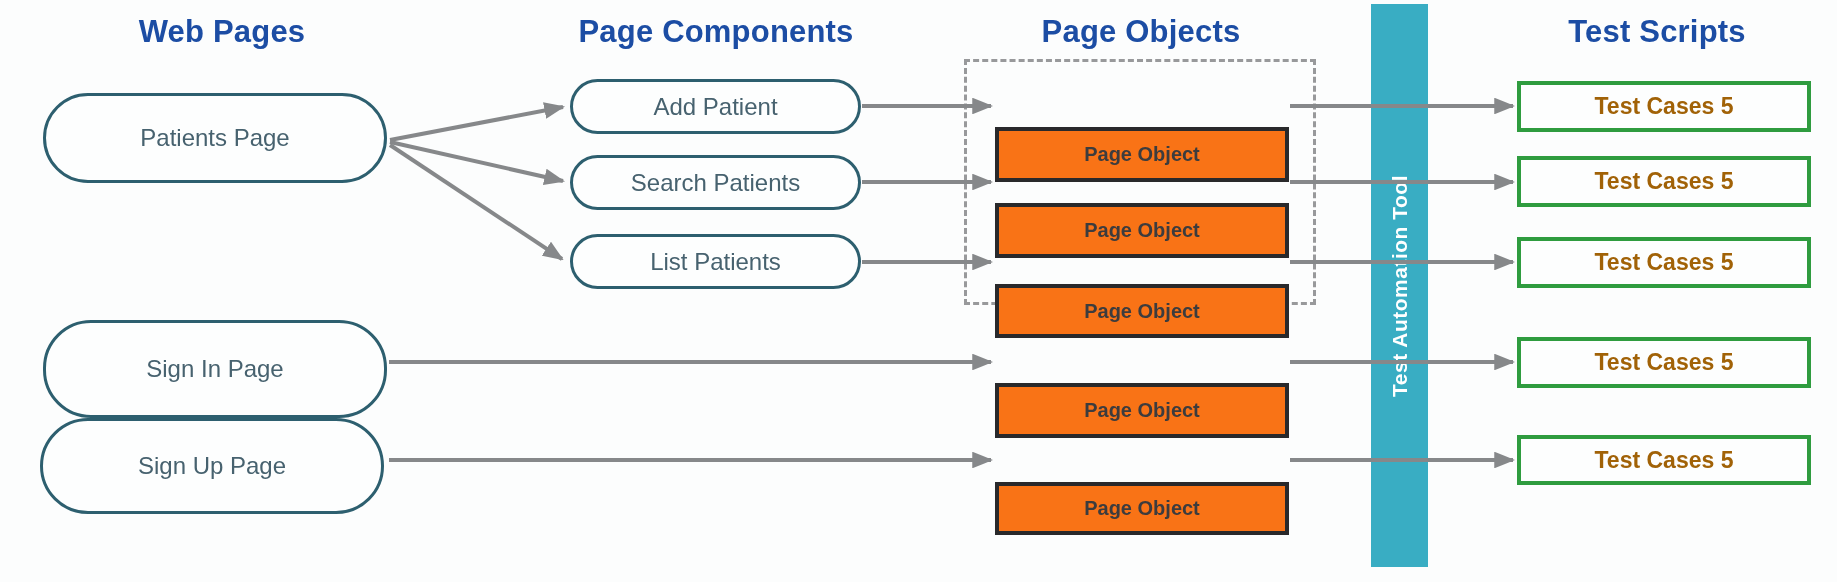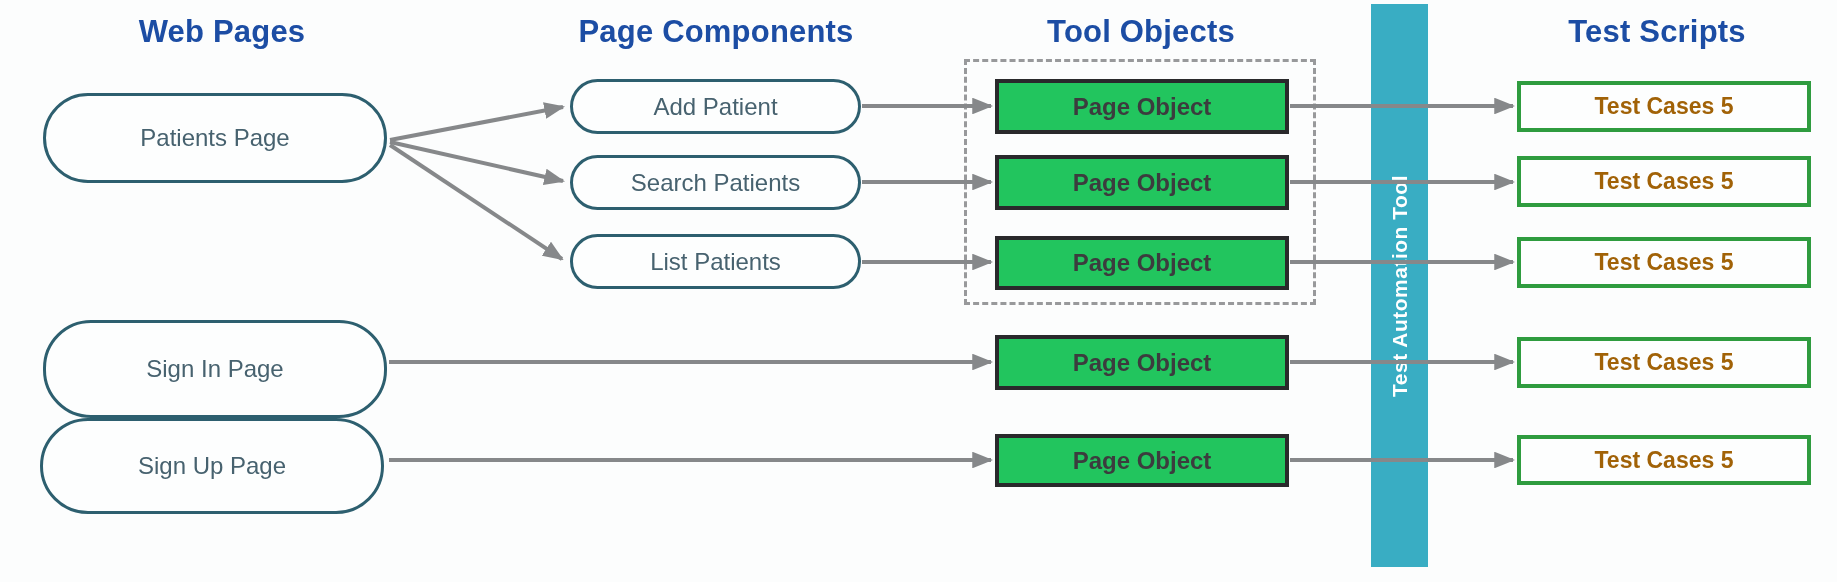--- a/index.html
+++ b/index.html
@@ -35,30 +35,31 @@
     justify-content:center;
     font-weight:400;
     color:#47626f;
     font-size:24px;
     z-index:3;
     white-space:nowrap;
   }
   .obj-box{
     position:absolute;
     box-sizing:border-box;
-    background:#22c55e;
+    background:#f97316;
     border:4px solid #29292b;
     display:flex;
     align-items:center;
     justify-content:center;
     font-weight:700;
     color:#3c3c3e;
-    font-size:24px;
+    font-size:20px;
     z-index:3;
     white-space:nowrap;
+    margin-top:48px;
   }
   .test-box{
     position:absolute;
     box-sizing:border-box;
     background:#fdfefe;
     border:4px solid #2f9c3f;
     display:flex;
     align-items:center;
     justify-content:center;
     font-weight:700;
@@ -100,21 +101,21 @@
     z-index:2;
   }
 </style>
 </head>
 <body>
 
 <div class="canvas">
 
   <div class="col-header" style="left:222px">Web Pages</div>
   <div class="col-header" style="left:716px">Page Components</div>
-  <div class="col-header" style="left:1141px">Tool Objects</div>
+  <div class="col-header" style="left:1141px">Page Objects</div>
   <div class="col-header" style="left:1657px">Test Scripts</div>
 
   <div class="automation-bar">
     <span>Test Automation Tool</span>
   </div>
 
   <div class="dashed-group"></div>
 
   <svg class="connectors" width="1837" height="582" viewBox="0 0 1837 582">
     <defs>

